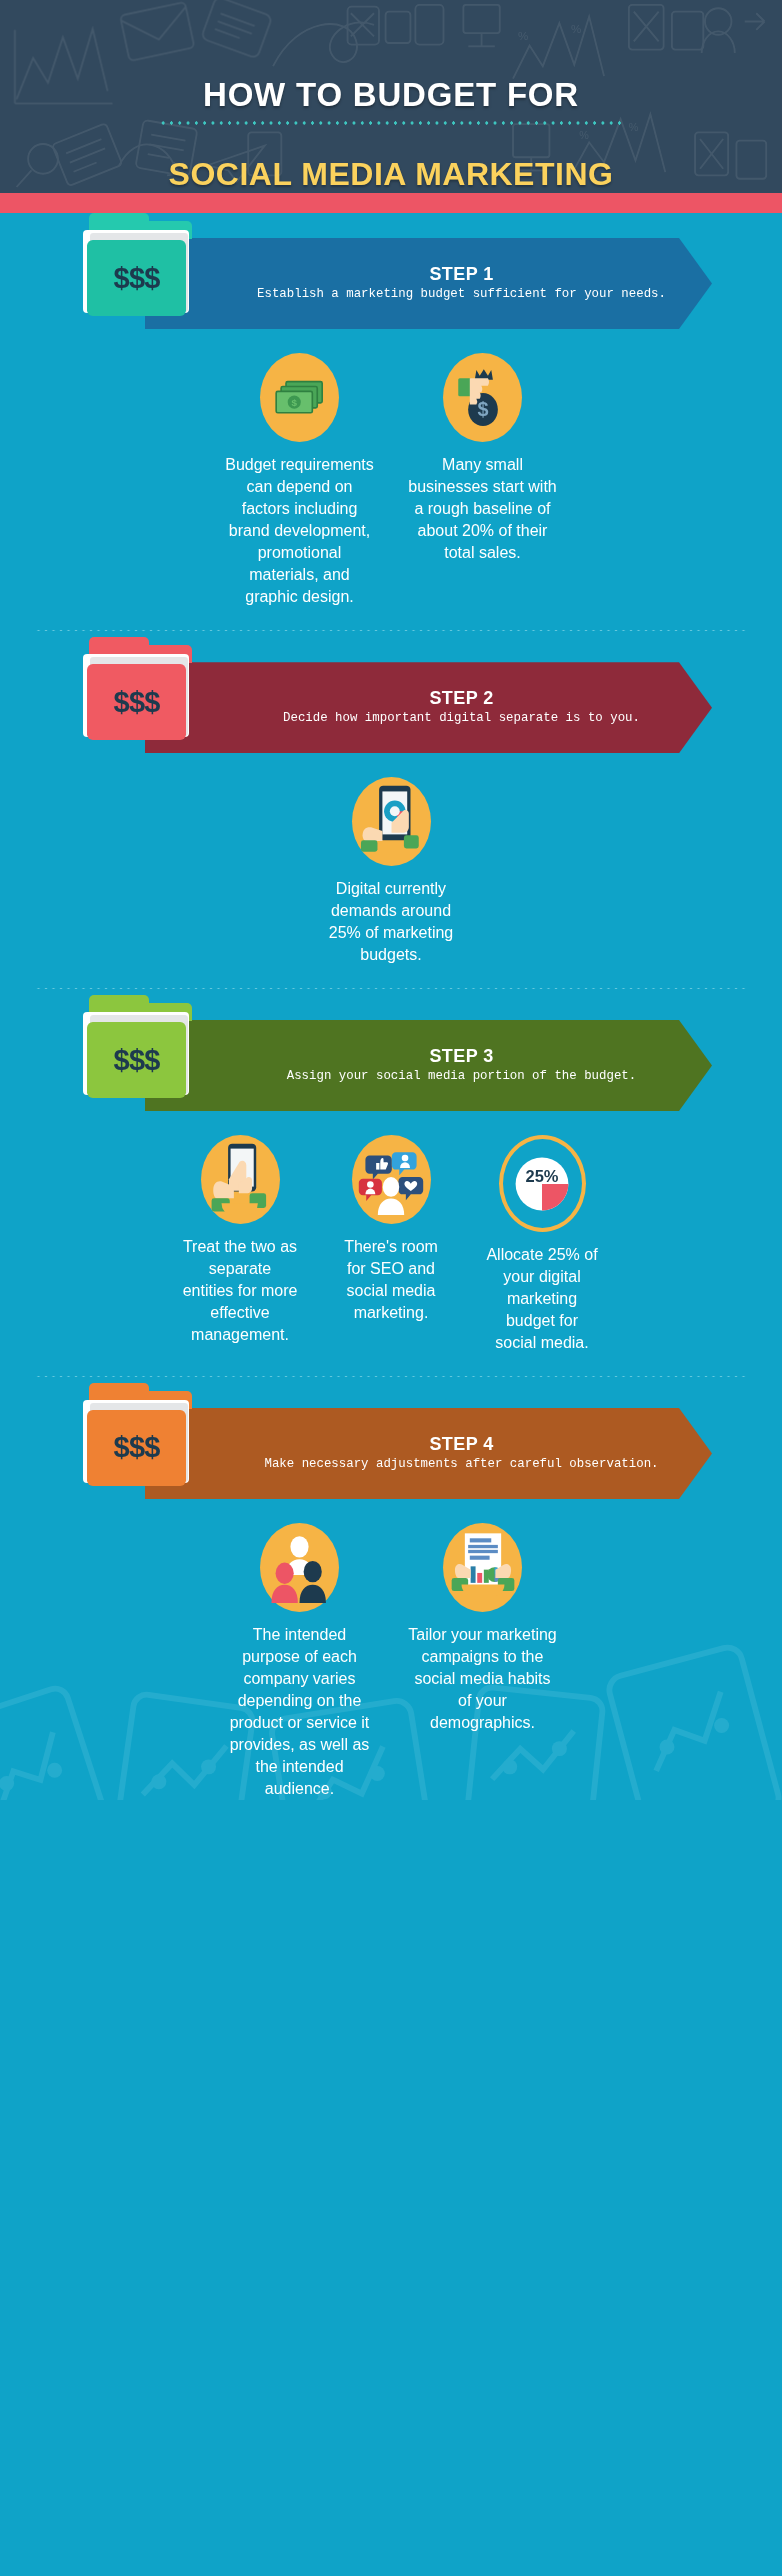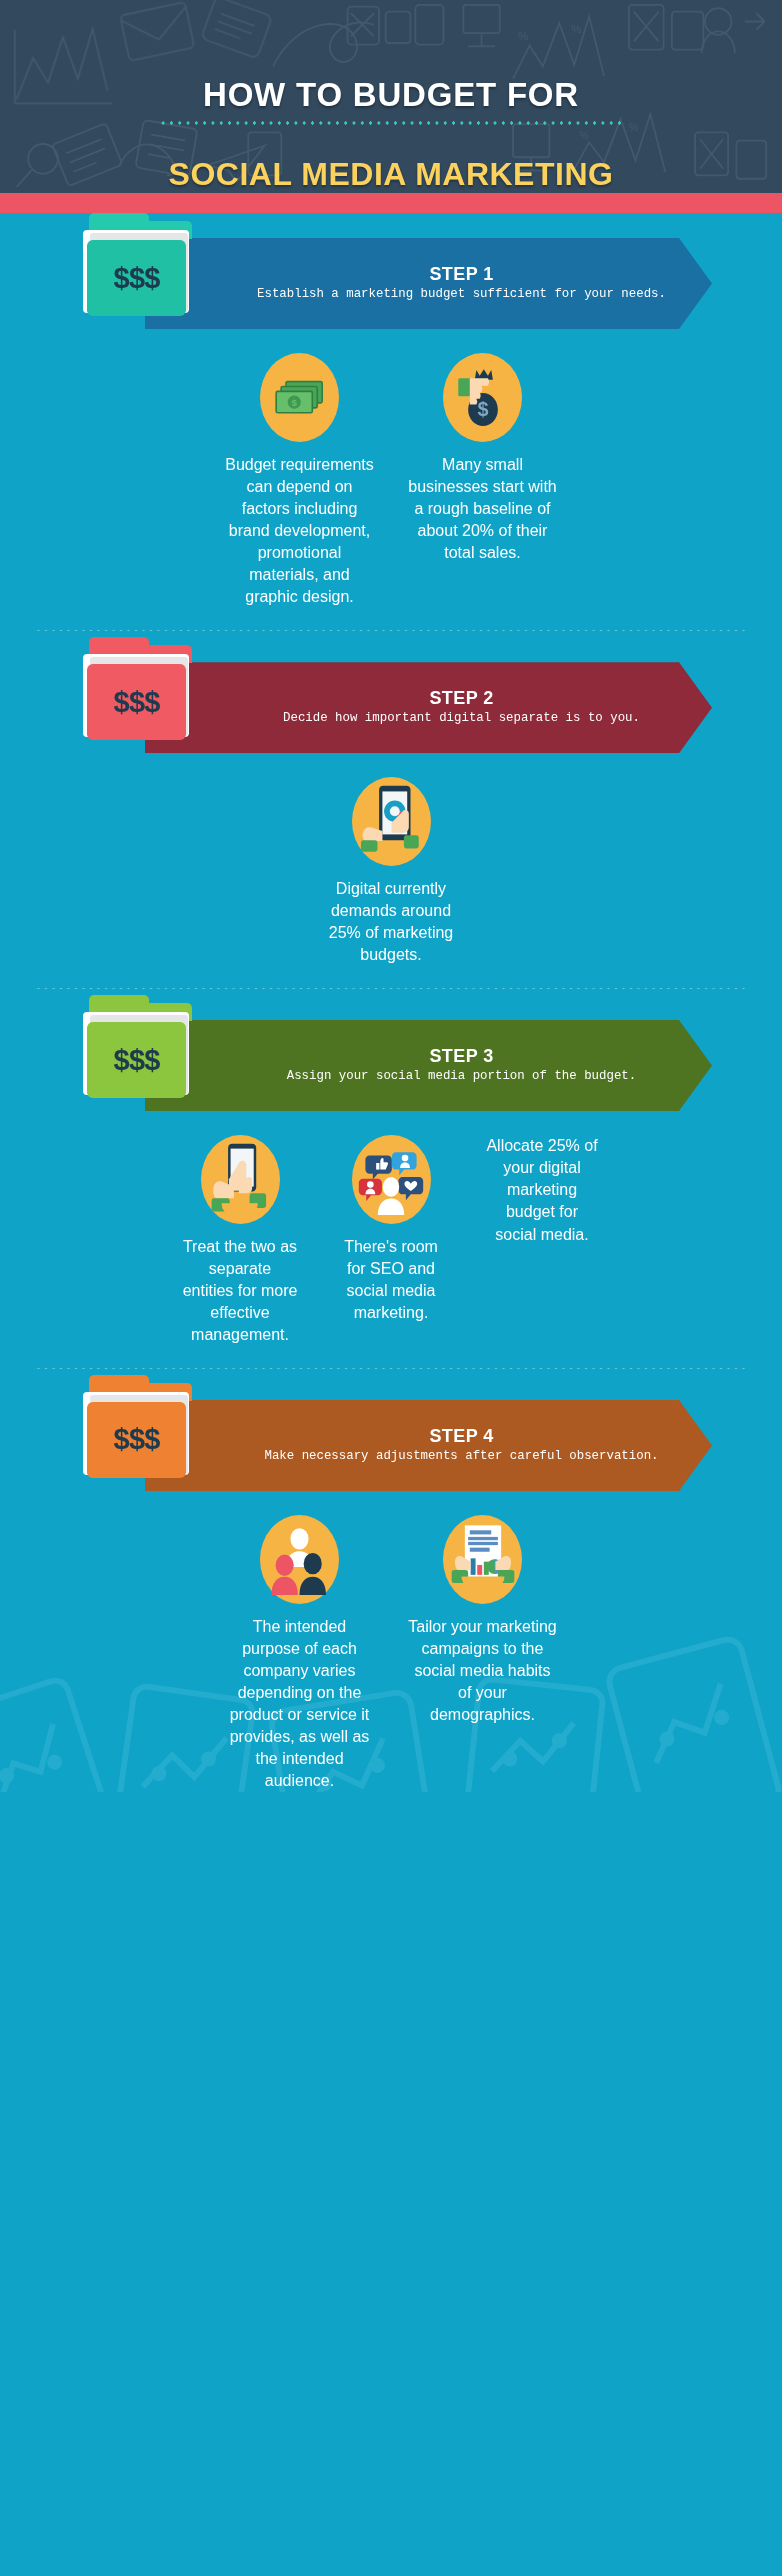--- a/index.html
+++ b/index.html
@@ -434,20 +434,27 @@
                 <path d="M11 61 a6 7 0 0 1 12 0z" fill="#fff"></path>
               <path d="M56 40 h20 a5 5 0 0 1 5 5 v11 a5 5 0 0 1 -5 5 h-10 l-6 7 v-7 h-4 a5 5 0 0 1 -5 -5 v-11 a5 5 0 0 1 5 -5z" fill="#2c4f7c"></path>
               <path d="M66 57 c-7 -5 -9 -8 -7 -11 c2 -2 5 -1 7 2 c2 -3 5 -4 7 -2 c2 3 0 6 -7 11z" fill="#fff"></path>
               <ellipse cx="42" cy="52" rx="10" ry="12" fill="#fff"></ellipse>
               <path d="M26 86 c0 -13 7 -20 16 -20 c9 0 16 7 16 20z" fill="#fff"></path>
             </svg>
           </div>
           <div class="caption">There's room for SEO and social media marketing.</div>
         </div>
         <div class="card">
+          <div class="icon-oval" style="background:transparent;border:4.1px solid #f6b445;width:79px;height:89px;">
+            <svg width="66" height="66" viewBox="0 0 80 80">
+              <circle cx="40" cy="40" r="32" fill="#ffffff"></circle>
+              <path d="M40 40 L72 40 A32 32 0 0 1 40 72 z" fill="#ed5565"></path>
+              <text x="40" y="38" font-size="20" font-weight="bold" text-anchor="middle" fill="#1d3a4e" font-family="'Liberation Sans',sans-serif">25%</text>
+            </svg>
+          </div>
           <div class="caption">Allocate 25% of your digital marketing budget for social media.</div>
         </div>
       </div>
       <div class="divider"></div>
     </div>
 
     <div class="section">
       <div class="step-banner">
         <div class="folder">
           <div class="tab" style="background:#ef8133"></div>

